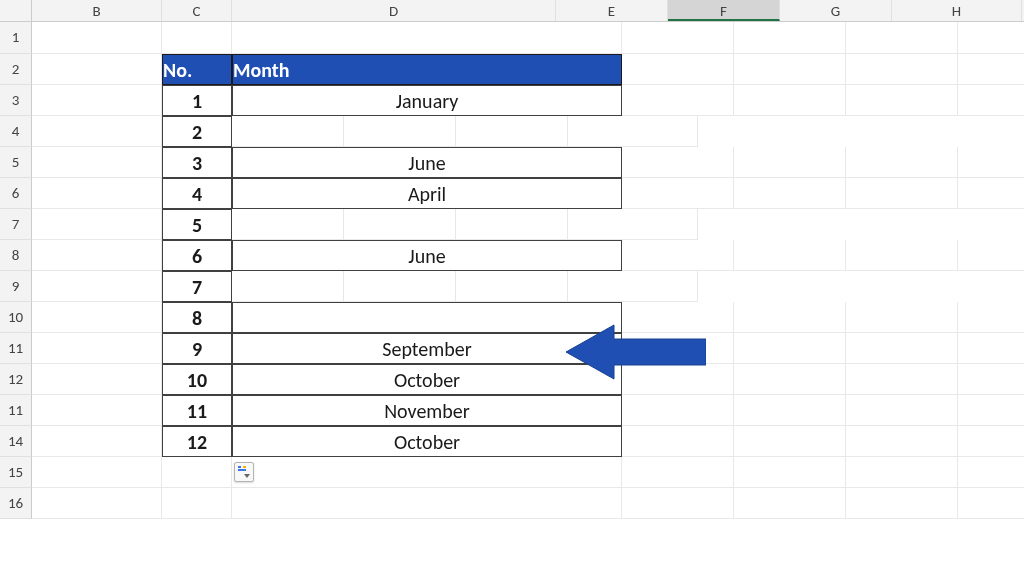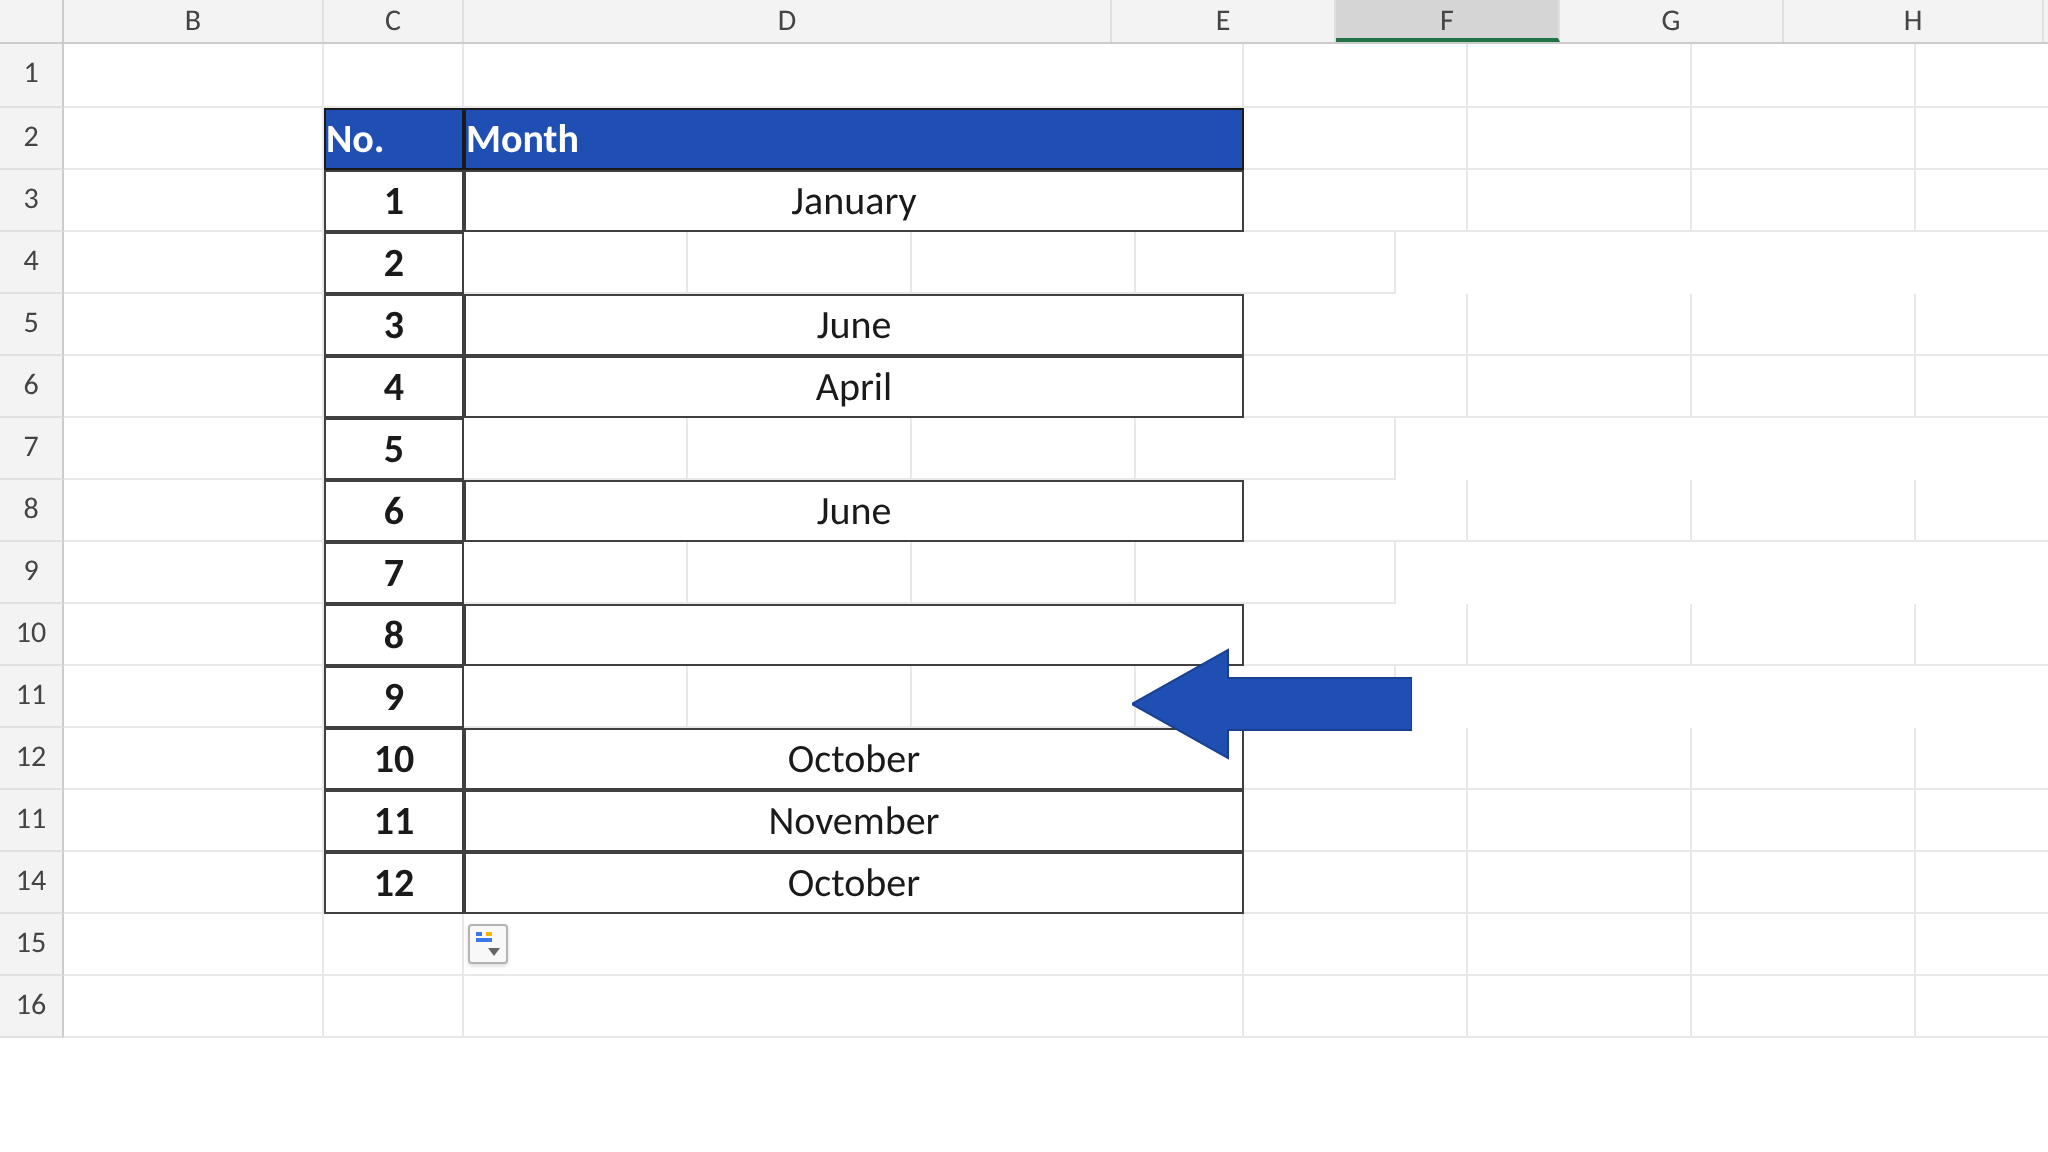--- a/index.html
+++ b/index.html
@@ -249,20 +249,21 @@
     <div class="cell col-D tbl-cell"></div>
     <div class="cell col-E"></div>
     <div class="cell col-F"></div>
     <div class="cell col-G"></div>
     <div class="cell col-H"></div>
   </div>
   <div class="row">
     <div class="row-header">11</div>
     <div class="cell col-B"></div>
     <div class="cell col-C tbl-cell bold">9</div>
+    <div class="cell col-D tbl-cell">September</div>
     <div class="cell col-E"></div>
     <div class="cell col-F"></div>
     <div class="cell col-G"></div>
     <div class="cell col-H"></div>
   </div>
   <div class="row">
     <div class="row-header">12</div>
     <div class="cell col-B"></div>
     <div class="cell col-C tbl-cell bold">10</div>
     <div class="cell col-D tbl-cell">October</div>

